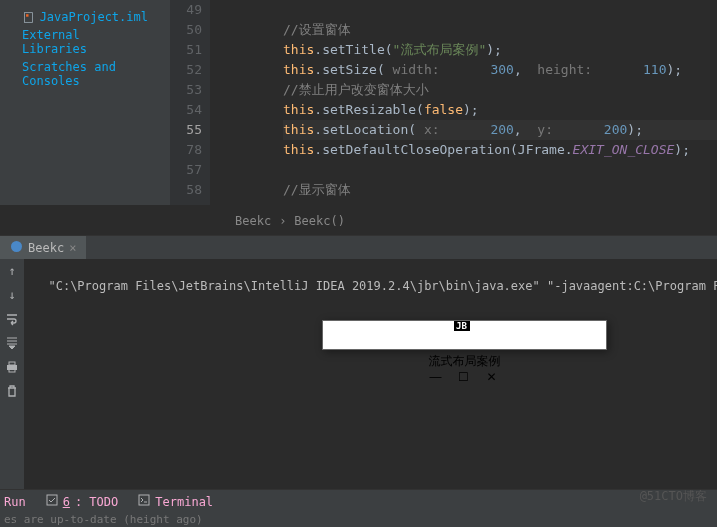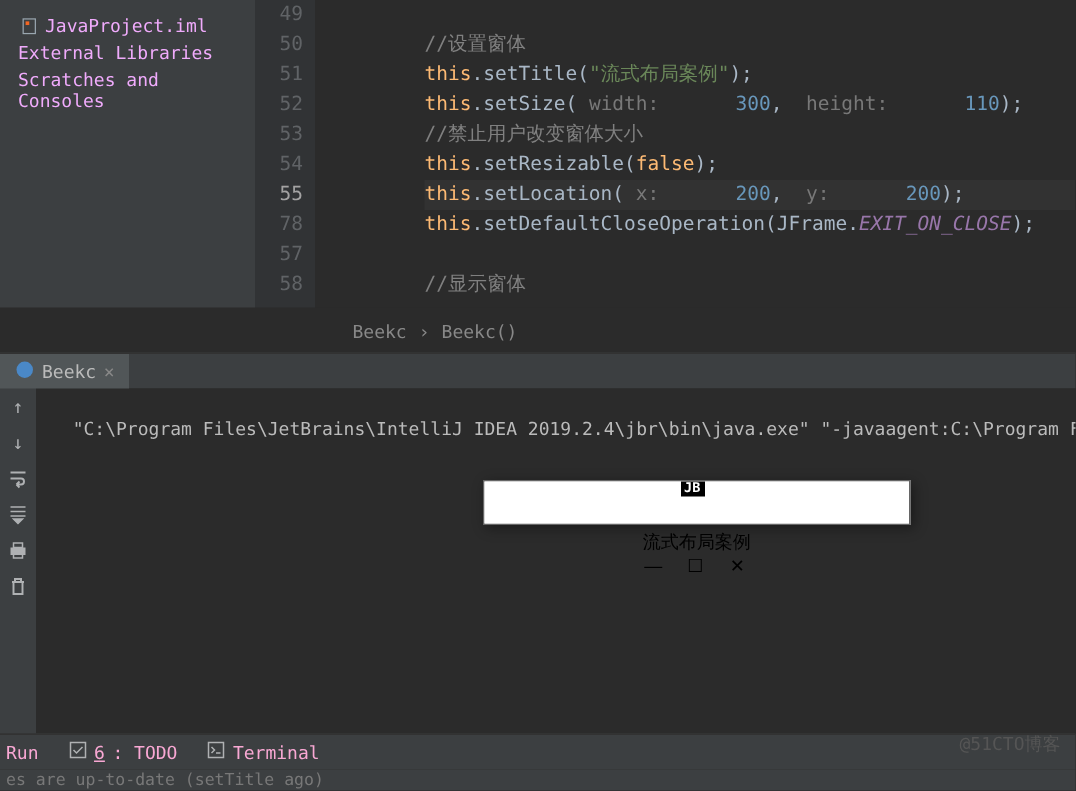--- a/index.html
+++ b/index.html
@@ -1,19 +1,19 @@
 <!DOCTYPE html>
 <html><head>
 <meta charset="utf-8">
 <style>
 * { margin: 0; padding: 0; box-sizing: border-box; font-family: "Segoe UI", Consolas, monospace; }
 body { width: 717px; height: 527px; background: #2b2b2b; color: #a9b7c6; overflow: hidden; font-size: 12px; position: relative; }
 
 .project-panel { position: absolute; left: 0; top: 0; width: 170px; height: 205px; background: #3c3f41; padding-top: 8px; }
-.project-item { display: flex; align-items: flex-start; padding: 2px 12px; color: #f0abfc; cursor: pointer; }
+.project-item { display: flex; align-items: flex-start; padding: 2px 22px; color: #0ea5e9; cursor: pointer; }
 .project-item .icon { width: 14px; height: 14px; margin-right: 4px; display: inline-flex; align-items: center; justify-content: center; }
 
 .gutter { position: absolute; left: 170px; top: 0; width: 40px; height: 205px; background: #313335; text-align: right; padding-right: 8px; color: #606366; font-family: Consolas, monospace; font-size: 13px; line-height: 20px; }
 .gutter .ln { height: 20px; }
 .gutter .current { color: #a4a3a3; }
 
 .editor { position: absolute; left: 210px; top: 0; right: 0; height: 205px; background: #2b2b2b; font-family: Consolas, monospace; font-size: 13px; line-height: 20px; padding-left: 18px; overflow: hidden; }
 .editor .line { height: 20px; white-space: pre; }
 .editor .current-line { background: #323232; }
 .editor-inner { padding-left: 55px; }
@@ -160,21 +160,21 @@
   <span class="bottom-btn">
     <span><svg width="12" height="12">
           <rect x="1" y="1" width="10" height="10" fill="none" stroke="#afb1b3"></rect>
           <path d="M3 4l2 2-2 2M6 8h3" stroke="#afb1b3" fill="none"></path>
         </svg></span>
     <span>Terminal</span>
   </span>
 </div>
 
 <div class="status-bar">
-  <span>es are up-to-date (setTitle ago)</span>
+  <span>es are up-to-date (height ago)</span>
 </div>
 
 <div class="java-window">
   <div class="java-titlebar">
     <span class="java-title-icon">JB</span>
     <span class="java-title">流式布局案例</span>
     <div class="win-btns">
       <span class="win-btn">—</span>
       <span class="win-btn">☐</span>
       <span class="win-btn">✕</span>

